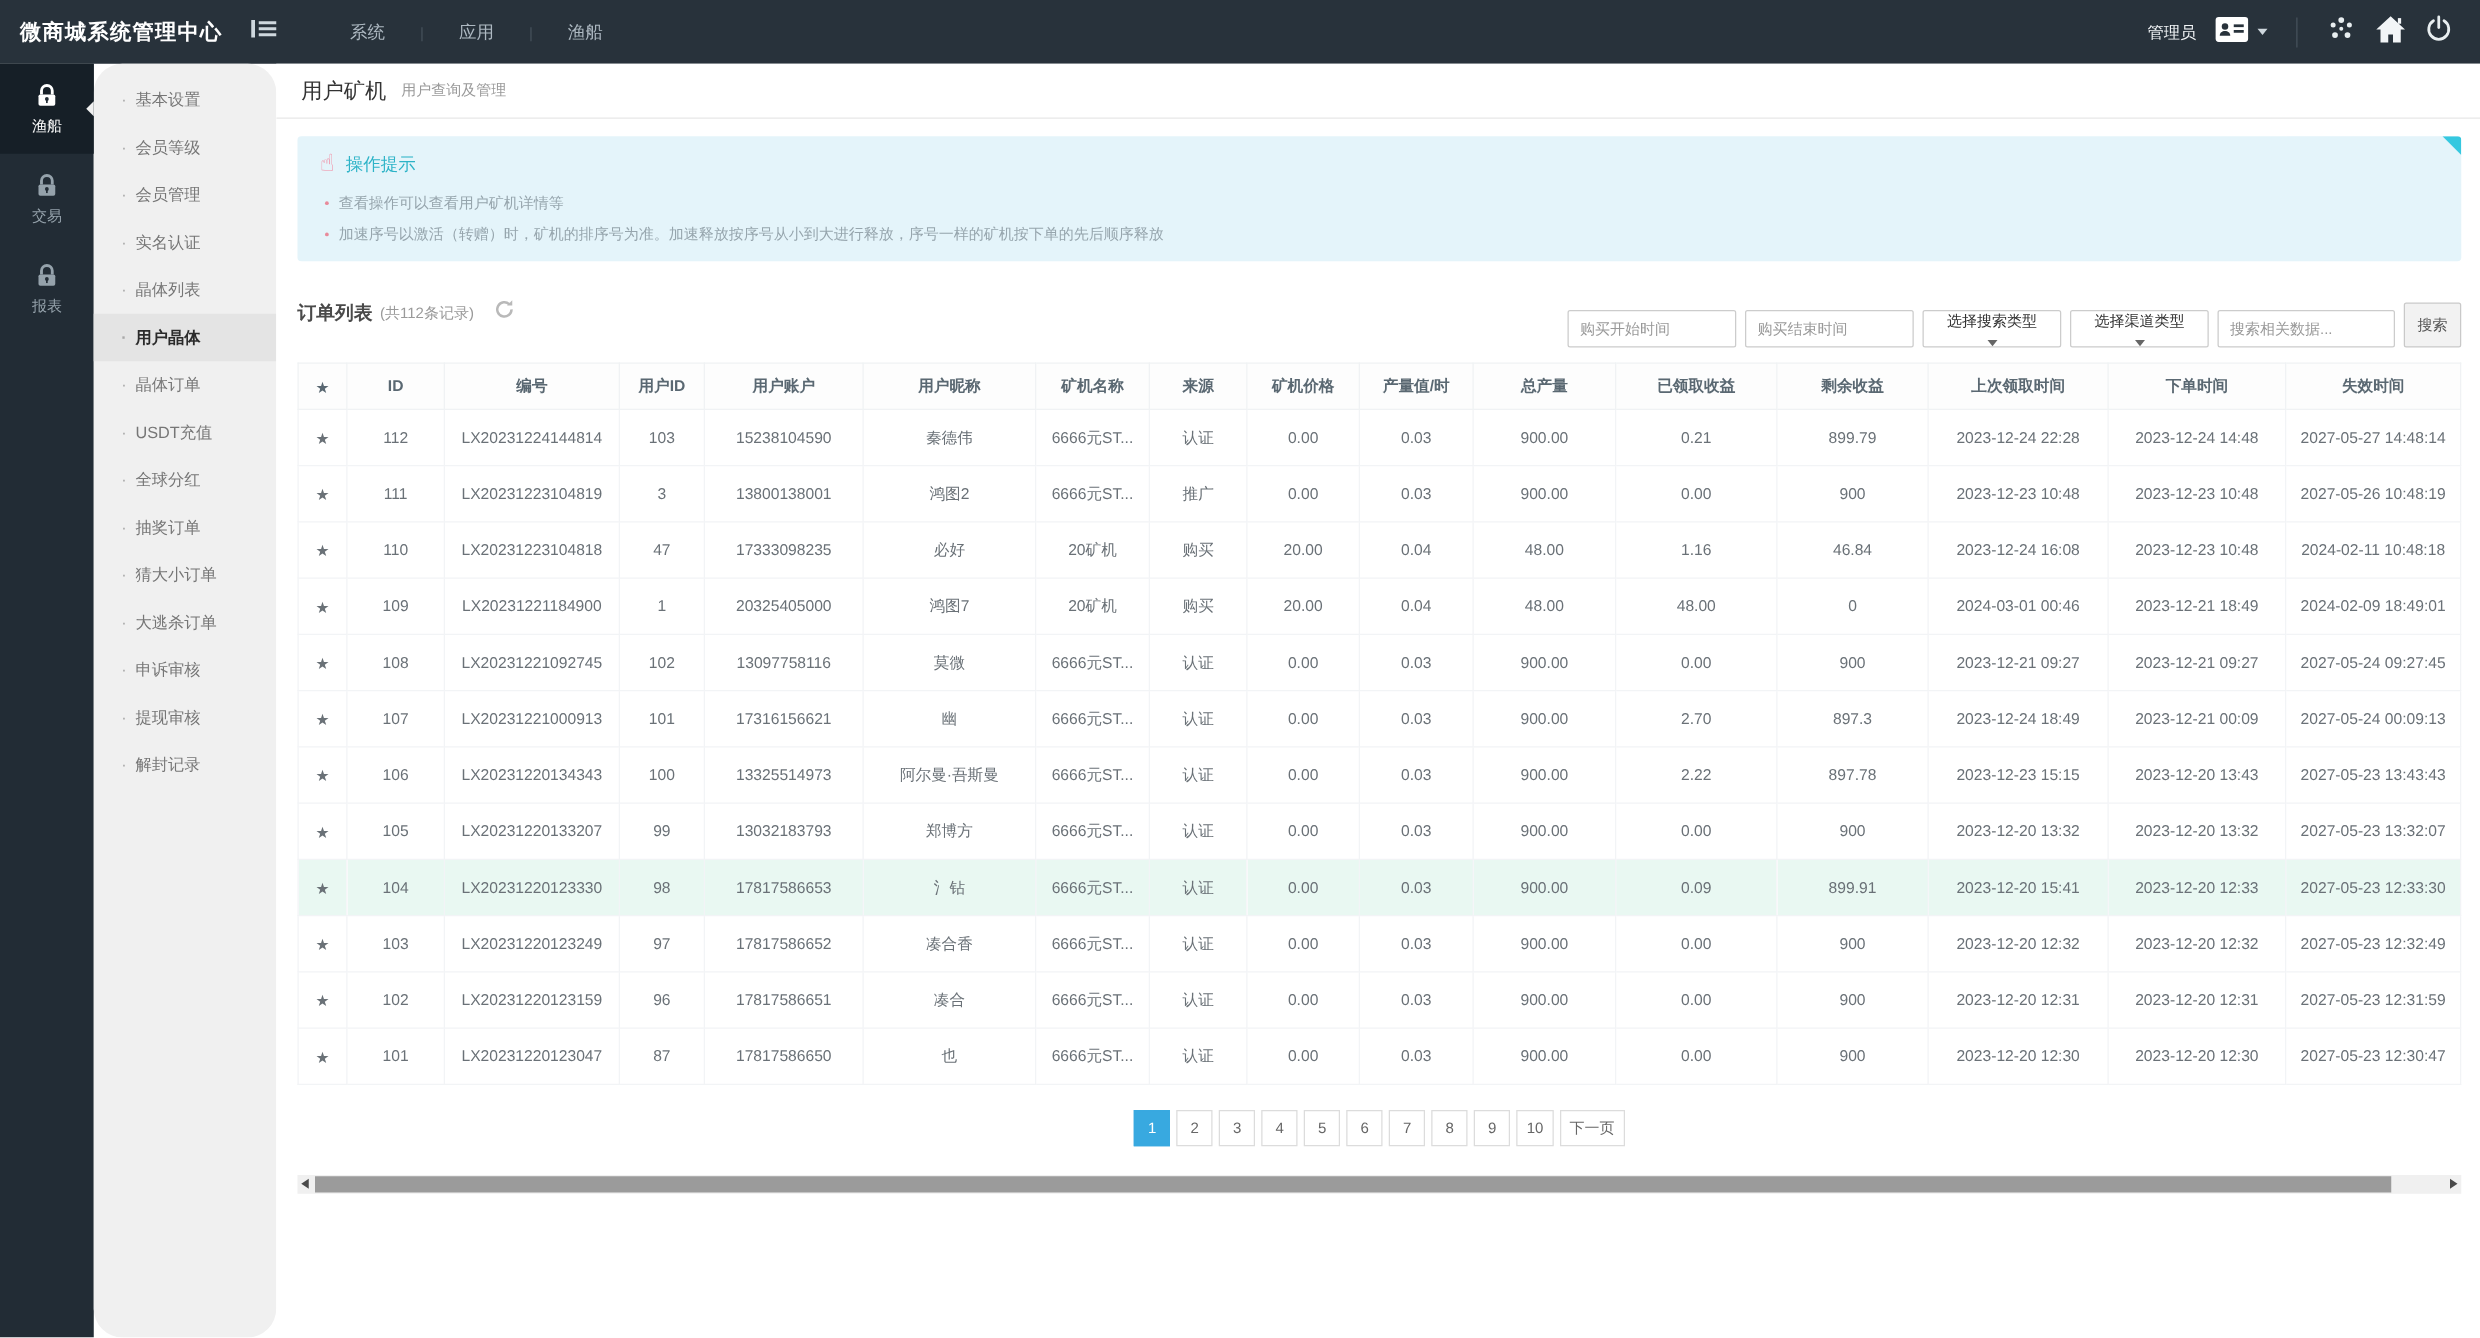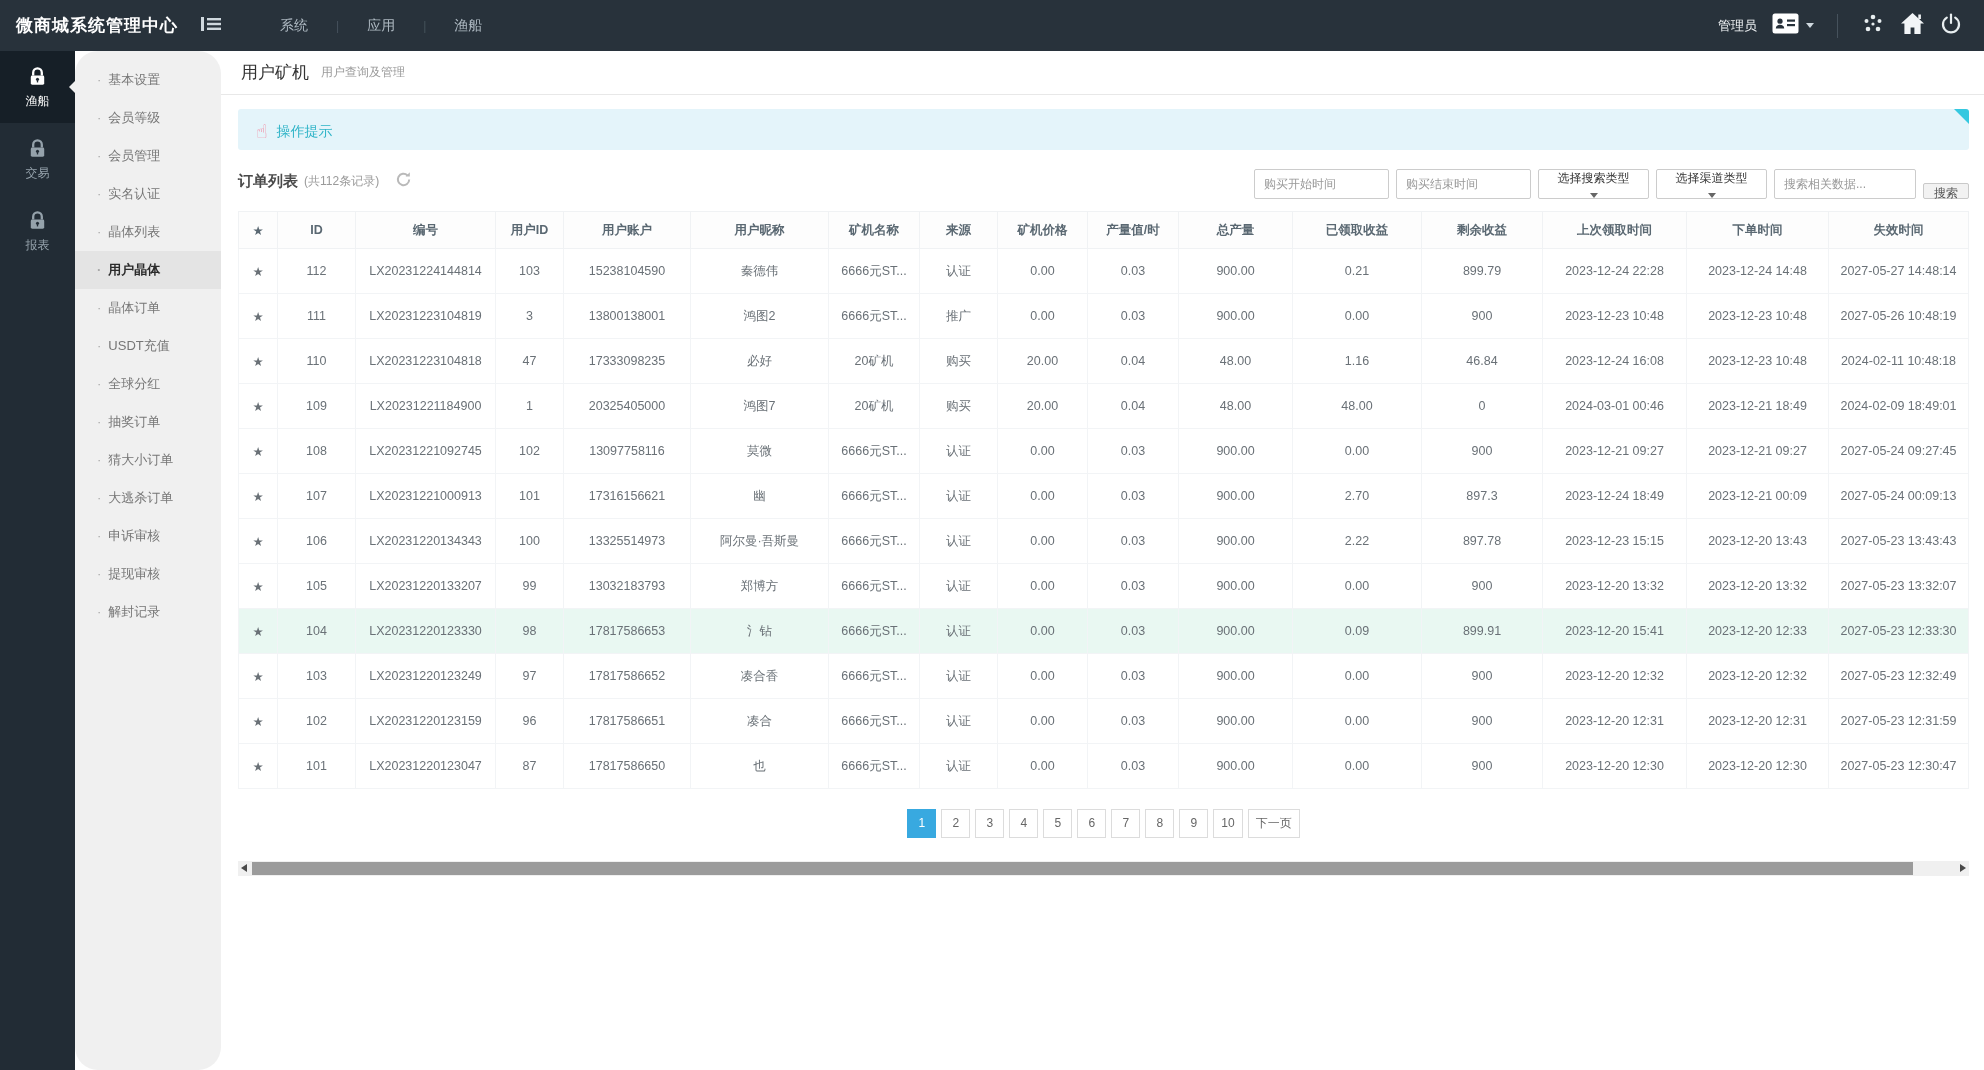--- a/index.html
+++ b/index.html
@@ -59,21 +59,21 @@
   .list-title { font-size:15px; font-weight:bold; color:#4a4a4a; }
   .list-count { font-size:12px; color:#9a9a9a; margin-left:6px; }
   .refresh-btn { margin-left:16px; display:flex; align-items:center; cursor:pointer; }
   .filters { margin-left:auto; display:flex; align-items:flex-end; gap:7px; }
   .f-input { height:30px; border:1px solid #ccc; border-radius:2px; padding:0 9px; font-size:12px; color:#333; font-family:inherit; outline:none; }
   .f-input::placeholder { color:#999; }
   .f-date { width:135px; }
   .f-key { width:142px; }
   .f-select { height:30px; width:111px; border:1px solid #ccc; border-radius:2px; background:#fff; display:flex; align-items:center; justify-content:space-between; padding:0 9px; font-size:12px; color:#333; cursor:pointer;flex-direction:column; }
   .f-select .sel-caret { width:0; height:0; border-left:4px solid transparent; border-right:4px solid transparent; border-top:5px solid #666; }
-  .search-btn { height:16px; width:46px; border:1px solid #c9c9c9; background:#f2f2f2; color:#555; font-size:12px; border-radius:2px; cursor:pointer; font-family:inherit;margin-top:20px; }
+  .search-btn { height:36px; width:46px; border:1px solid #c9c9c9; background:#f2f2f2; color:#555; font-size:12px; border-radius:2px; cursor:pointer; font-family:inherit;margin-top:20px; }
 
   .data-table { margin-top:12px; width:100%; border-collapse:collapse; table-layout:fixed; }
   .data-table th { height:37px; font-size:12.5px; color:#5a6872; font-weight:bold; background:#fdfdfd; border:1px solid #f0f2f4; text-align:center; padding:0 2px; }
   .data-table td { height:45px; font-size:12.5px; color:#6a7177; text-align:center; border:1px solid #f2f4f6; padding:0 3px; white-space:nowrap; overflow:hidden; text-overflow:ellipsis; }
   .star-cell { color:#d6d6d6; font-size:15px; cursor:pointer; }
   tr.highlight td { background:#e9f8f2; }
 
   .pagination { margin-top:20px; display:flex; justify-content:center; gap:5px; }
   .page-btn { min-width:29px; height:29px; line-height:27px; border:1px solid #dcdcdc; background:#fff; text-align:center; font-size:12px; color:#666; cursor:pointer; padding:0 7px; }
   .page-btn.active { background:#38a9e0; border-color:#38a9e0; color:#fff; }
@@ -214,20 +214,24 @@
         <span class="page-sub">用户查询及管理</span>
       </div>
 
       <div class="content">
 
         <div class="alert">
           <div class="alert-head">
             <span class="hand-icon">☝</span>
             <span>操作提示</span>
           </div>
+          <ul class="alert-lines" id="alert-lines">
+              <li class="alert-line">查看操作可以查看用户矿机详情等</li>
+              <li class="alert-line">加速序号以激活（转赠）时，矿机的排序号为准。加速释放按序号从小到大进行释放，序号一样的矿机按下单的先后顺序释放</li>
+            </ul>
           <i class="fold"></i>
         </div>
 
         <div class="list-bar">
           <span class="list-title">订单列表</span>
           <span class="list-count">(共112条记录)</span>
           <span class="refresh-btn">
             <span>
               <svg width="17" height="17" viewBox="0 0 17 17">
                   <path d="M14.2 8.5a5.7 5.7 0 1 1-1.7-4.05" stroke="#b9b9b9" stroke-width="2" fill="none"></path>

